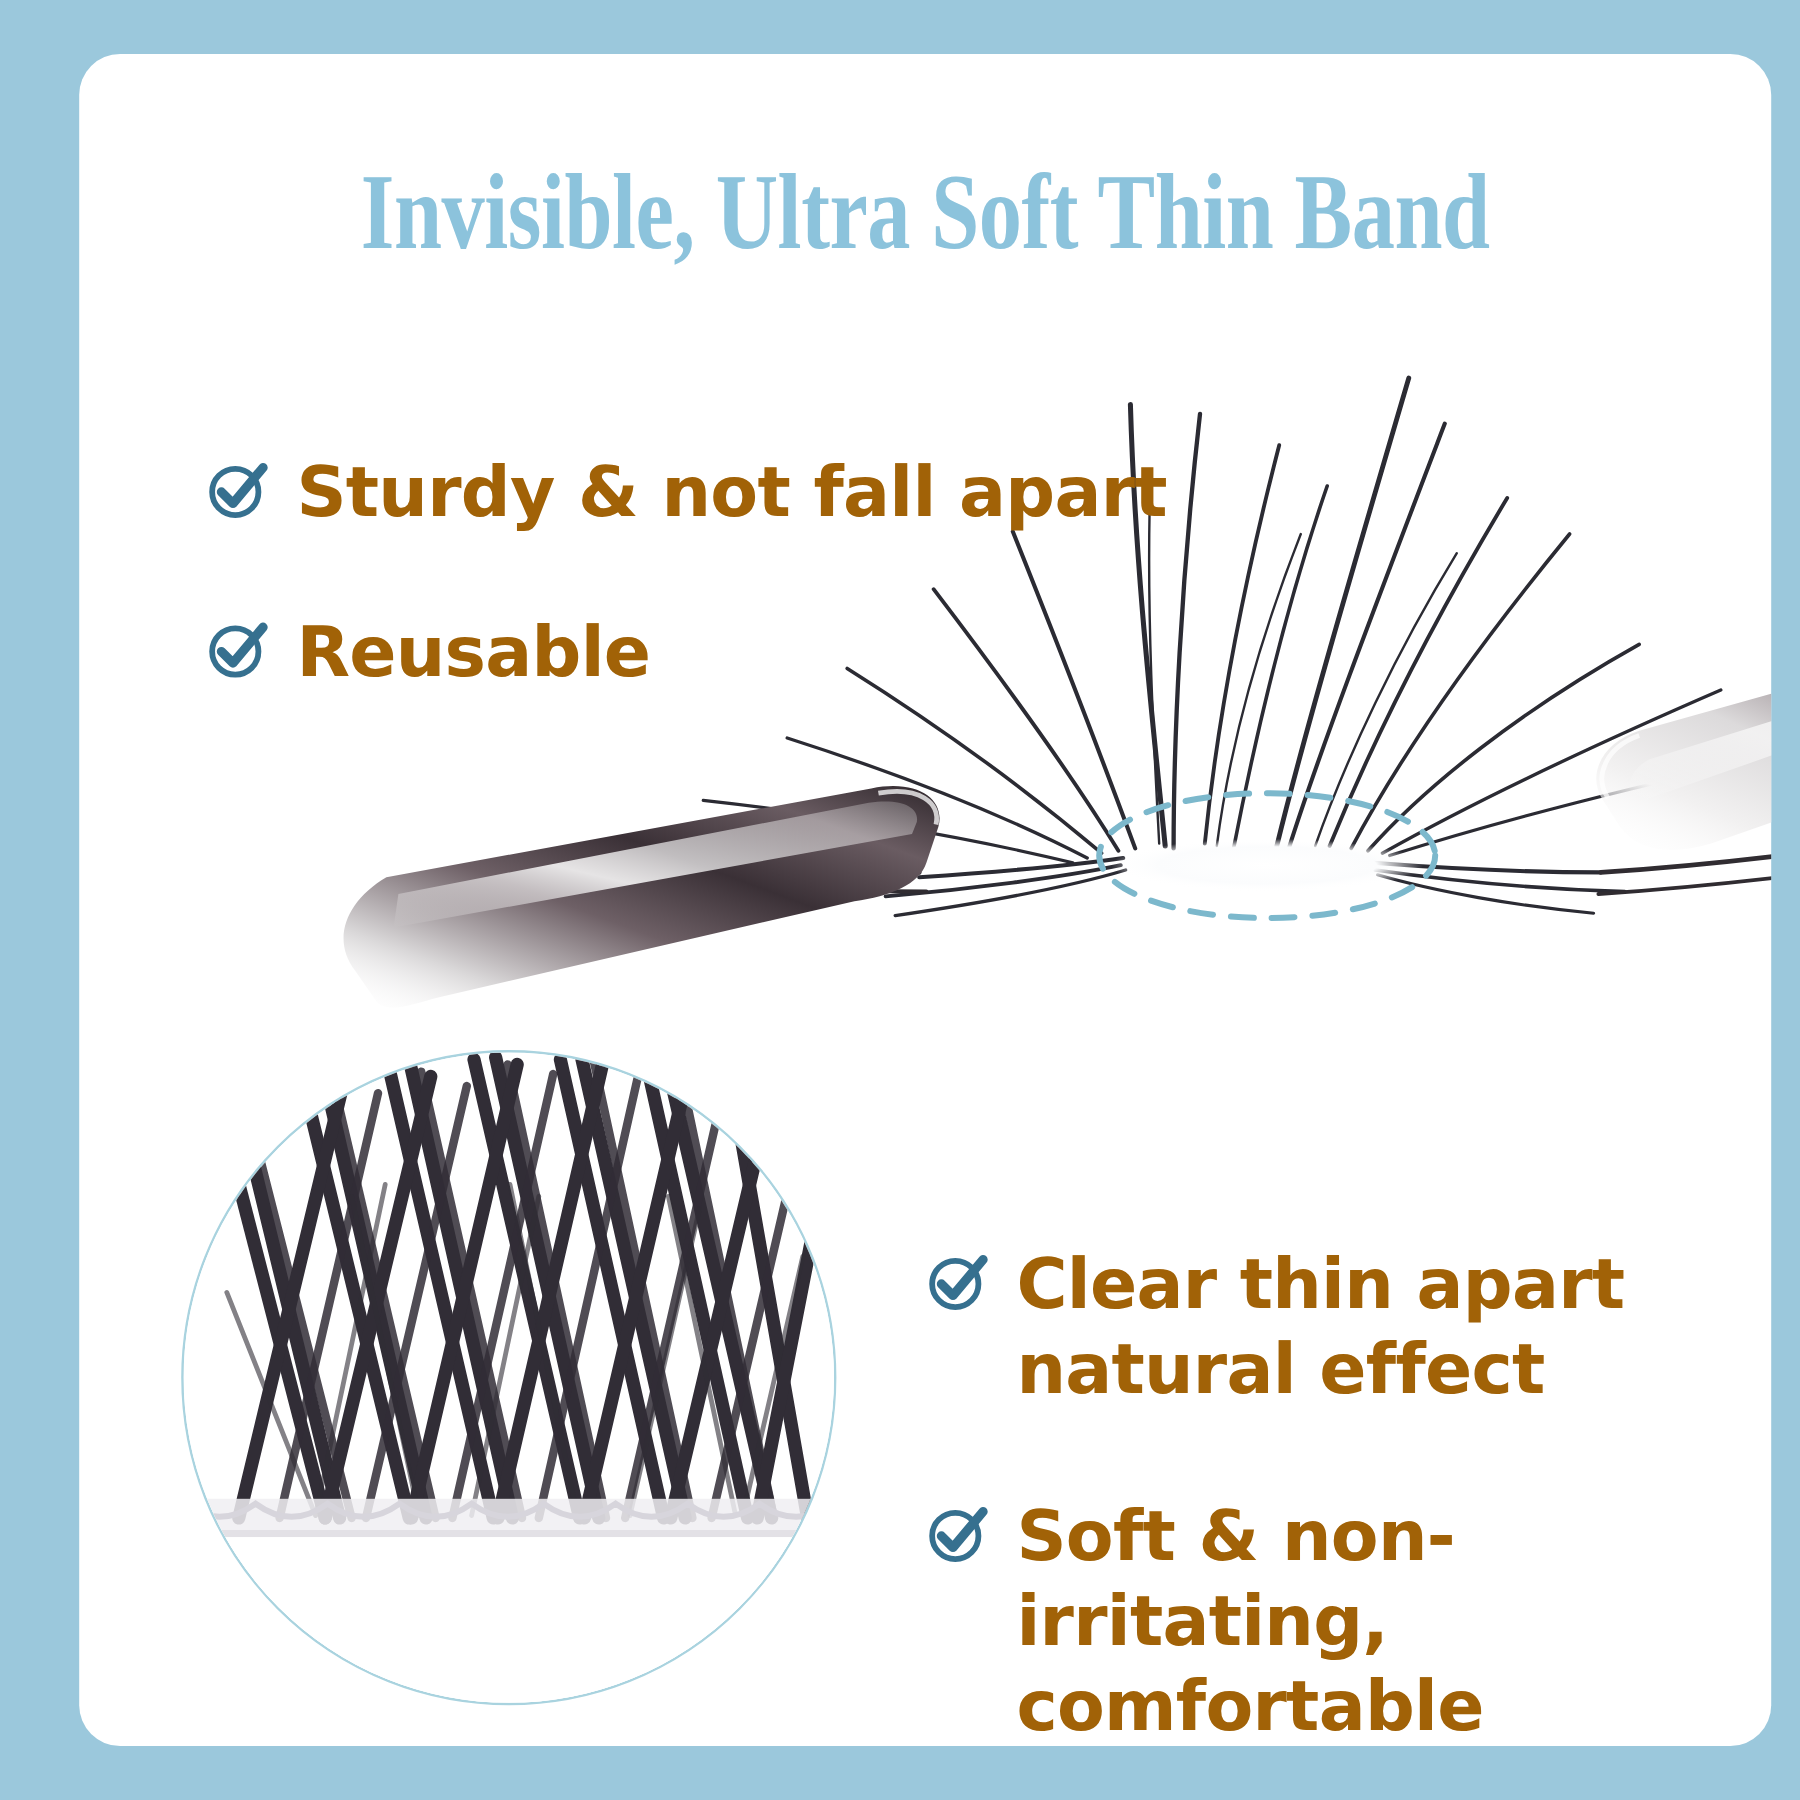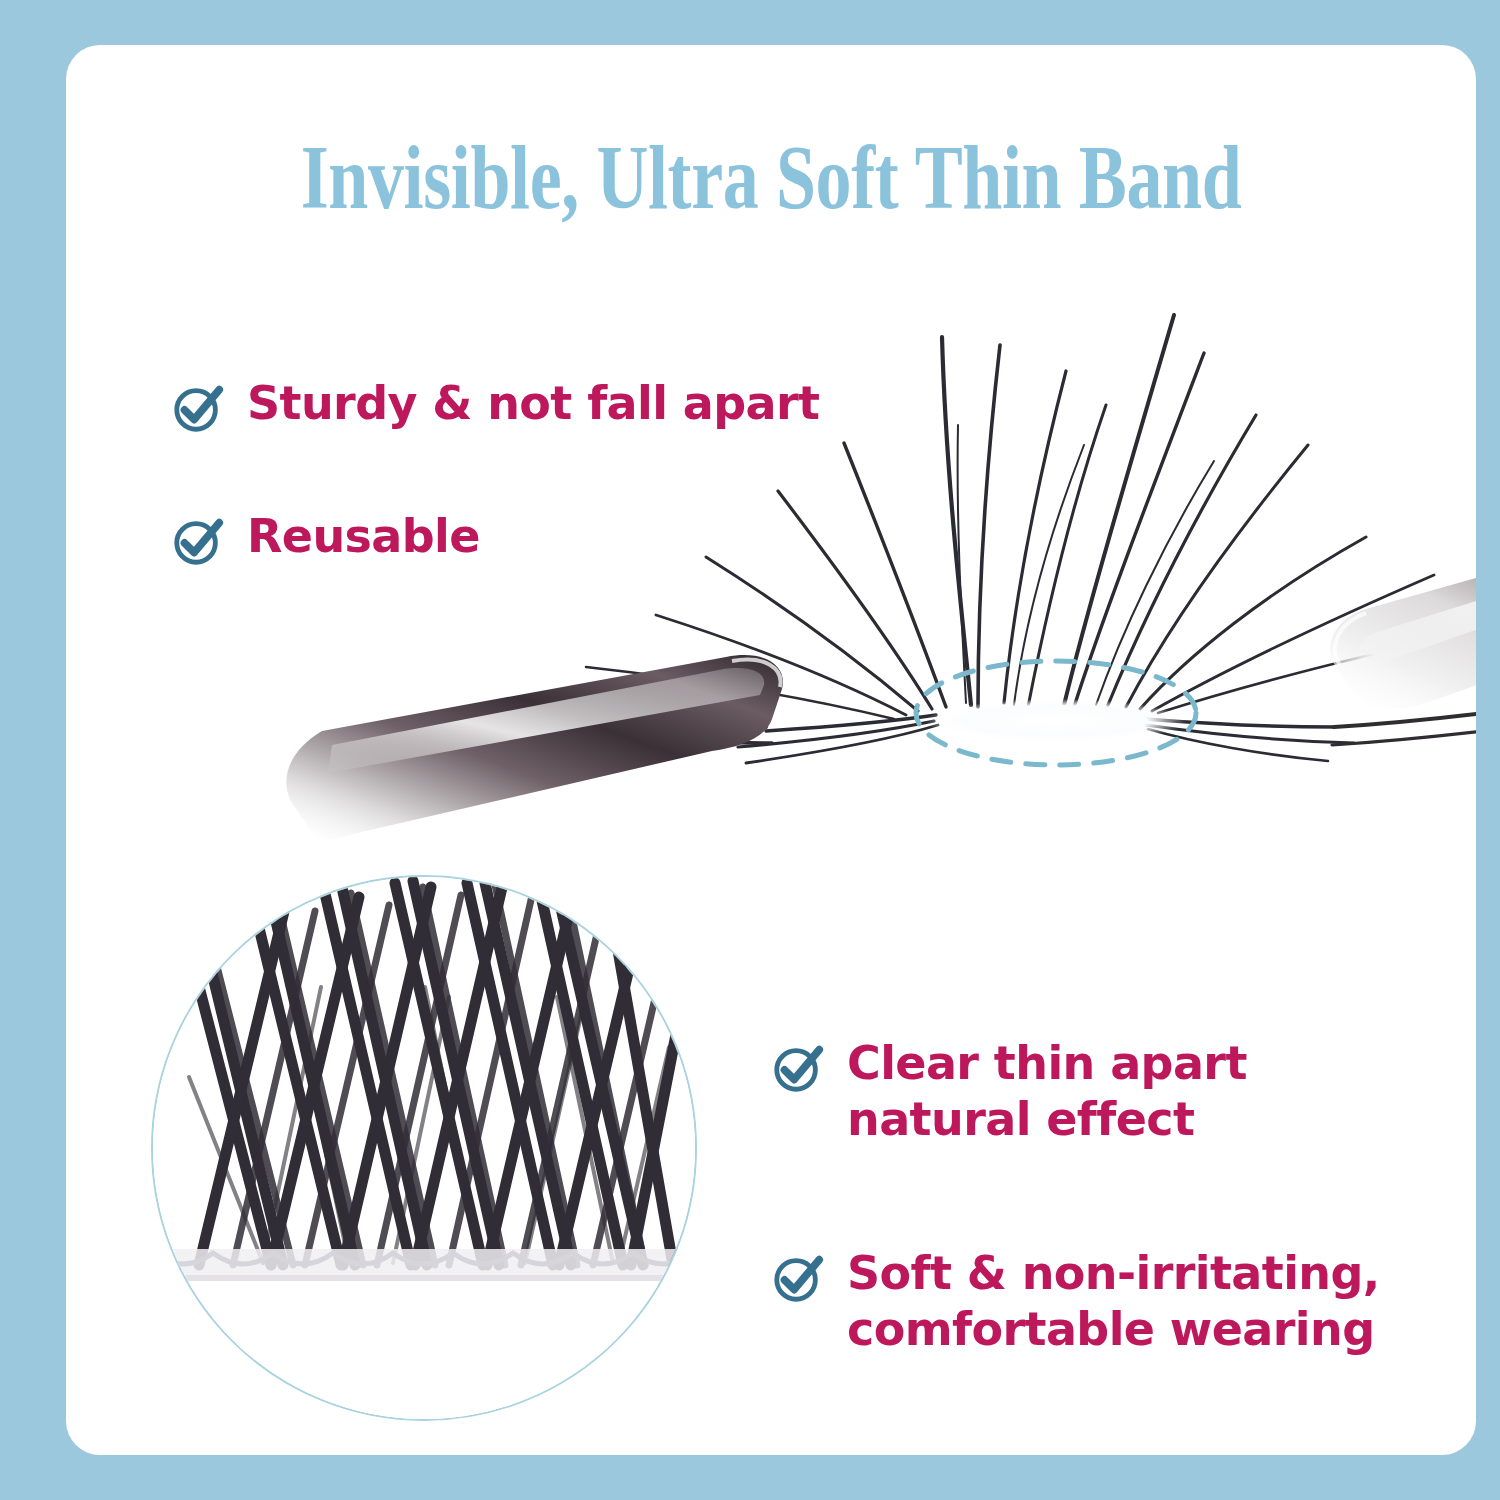--- a/index.html
+++ b/index.html
@@ -48,23 +48,23 @@
     gap:22px;
   }
   .feature .check{
     flex:0 0 auto;
     width:54px;height:54px;
     margin-top:6px;
   }
   .feature .txt{
     font-family:"DejaVu Sans", sans-serif;
     font-weight:700;
-    font-size:46px;
+    font-size:58px;
     line-height:1.22;
-    color:#be185d;
+    color:#a16207;
     letter-spacing:-0.6px;
     white-space:pre-line;
   }
   .f1{left:105px;top:330px;}
   .f2{left:105px;top:463px;justify-content:flex-end;}
   .f3{left:705px;top:990px;}
   .f4{left:705px;top:1200px;}
 
   
   .photo{

